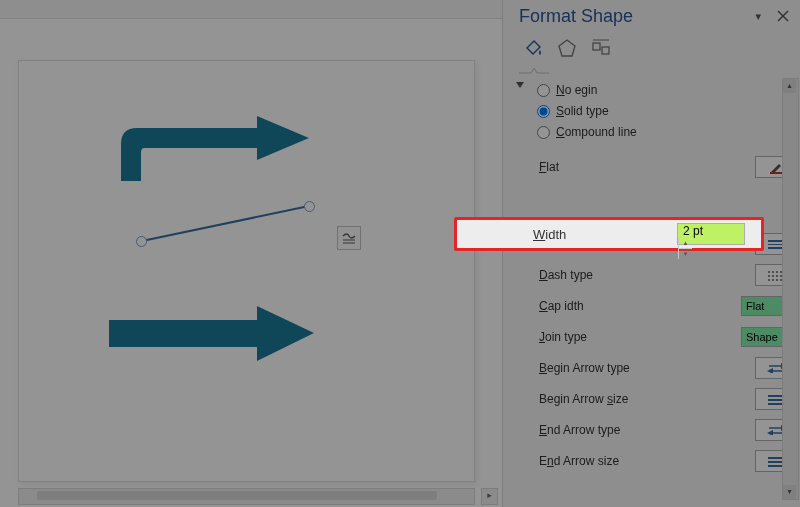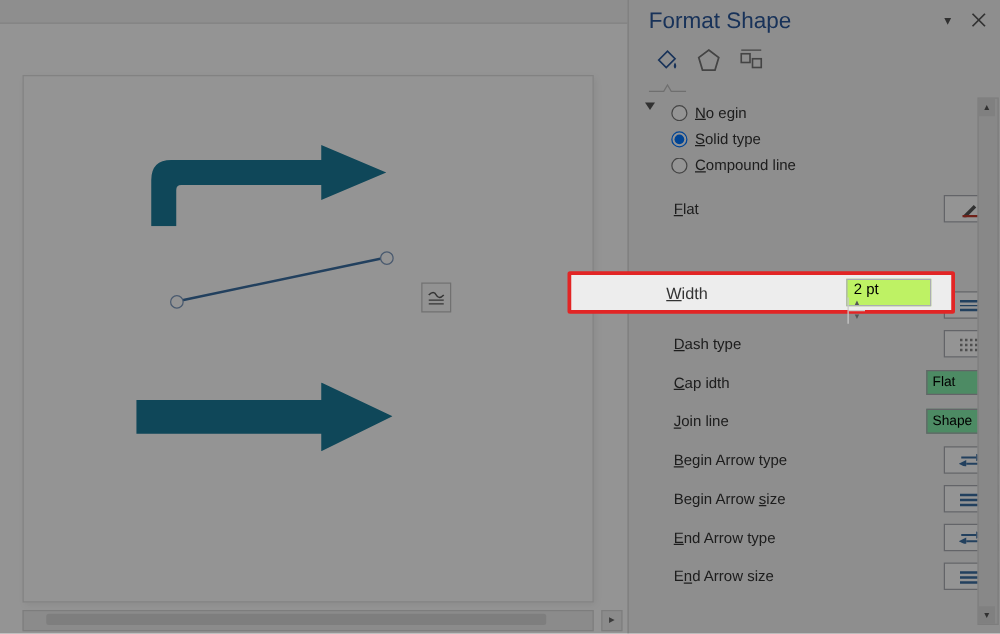--- a/index.html
+++ b/index.html
@@ -404,21 +404,21 @@
 
       <div class="prop-row">
         <span class="prop-label"><span style="text-decoration:underline">C</span><span>ap idth</span></span>
         <div class="text-dropdown">
           <span class="dd-val">Flat</span>
           <span class="dd-caret" style="font-size:8px;color:#555">▾</span>
         </div>
       </div>
 
       <div class="prop-row">
-        <span class="prop-label underline-first">Join line</span>
+        <span class="prop-label underline-first">Join type</span>
         <div class="text-dropdown">
           <span class="dd-val">Shape</span>
           <span class="dd-caret" style="font-size:8px;color:#555">▾</span>
         </div>
       </div>
 
       <div class="prop-row">
         <span class="prop-label"><span style="text-decoration:underline">B</span>egin Arrow type</span>
         <div class="dropdown-btn">
           <svg width="20" height="10" viewBox="0 0 20 10">

